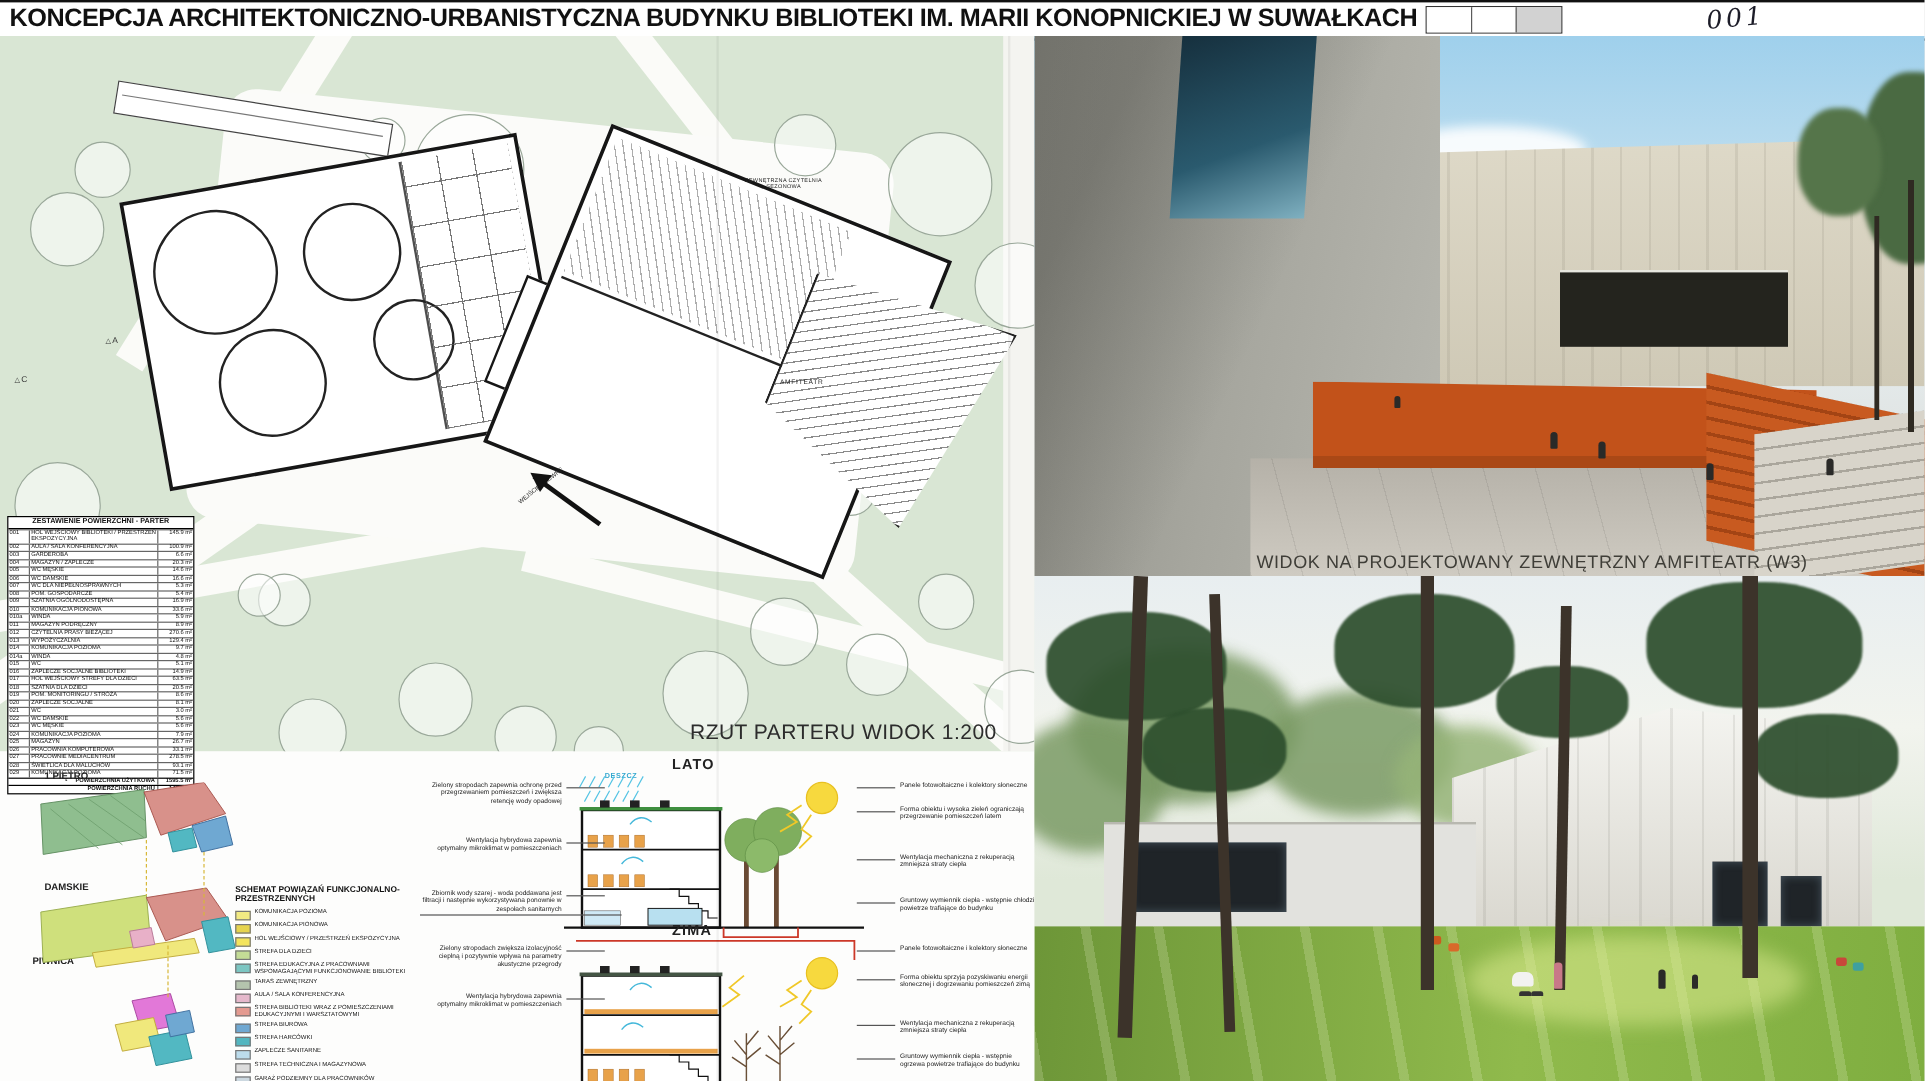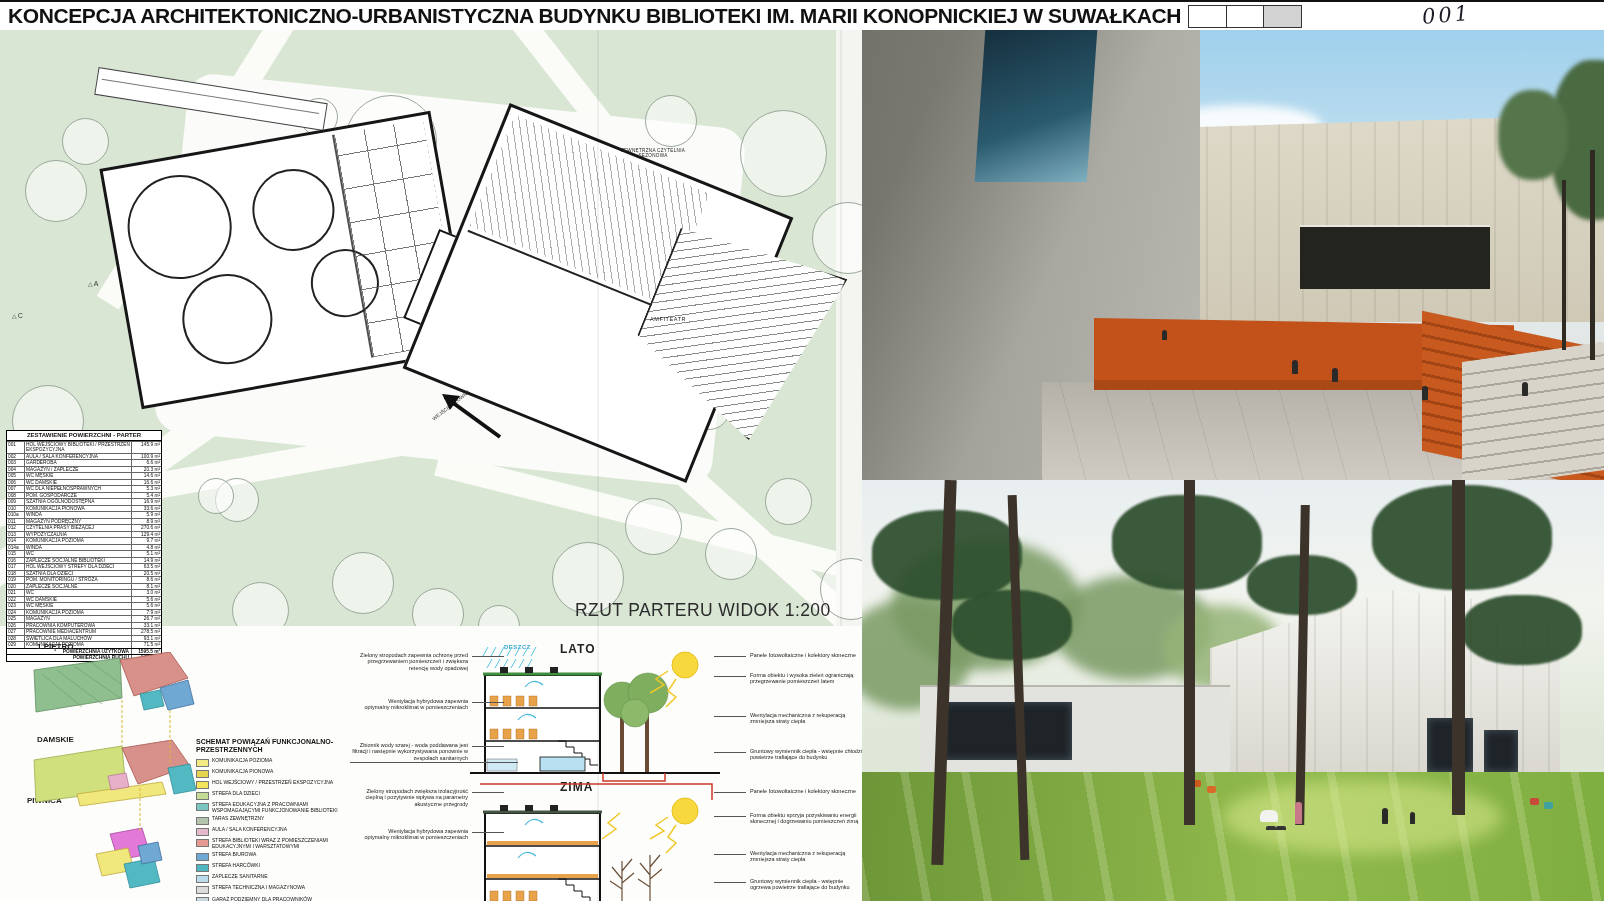--- a/index.html
+++ b/index.html
@@ -62,21 +62,21 @@
   .at-sum-area{width:27px;flex:none;border-left:0.5px solid #666;text-align:right;padding:0 1px;white-space:nowrap;}
   
   .floor-lbl{position:absolute;font-size:8px;font-weight:bold;color:#222;}
   .scheme-svg{position:absolute;left:22px;top:652px;}
   .legend{position:absolute;left:196px;top:738px;width:152px;}
   .lg-title{font-size:7px;font-weight:bold;line-height:8px;margin-bottom:4px;}
   .lg-item{display:flex;align-items:flex-start;margin-bottom:2.6px;}
   .lg-sw{width:11px;height:6px;border:0.5px solid #777;margin-right:3px;flex:none;margin-top:.5px;}
   .lg-lb{font-size:5px;line-height:5.6px;}
   
-  .sec-head{position:absolute;font-size:12px;font-weight:bold;letter-spacing:1px;color:#222;margin-top:12px;}
+  .sec-head{position:absolute;font-size:12px;font-weight:bold;letter-spacing:1px;color:#222;}
   .rain-lbl{position:absolute;left:504px;top:644px;font-size:6px;font-weight:bold;color:#35a8cf;letter-spacing:.5px;}
   .note{position:absolute;font-size:5.5px;line-height:6.3px;color:#222;}
   .note-l{width:118px;text-align:right;}
   .note-r{width:112px;text-align:left;}
   .note-r::before{content:"";position:absolute;left:-36px;top:4px;width:32px;height:1px;background:#555;}
   .note-l::after{content:"";position:absolute;right:-36px;top:4px;width:32px;height:1px;background:#555;}
   .section-svg{position:absolute;}
   
   .render-top{position:absolute;left:862px;top:30px;width:742px;height:450px;overflow:hidden;
       background:linear-gradient(180deg,#9fd0ec 0%,#c8e2f0 35%,#e6edf0 55%,#d8d8d0 100%);}
@@ -591,20 +591,21 @@
     <div class="rt-steps"></div>
     <div class="rt-foliage" style="left:688px;top:30px;width:90px;height:160px;"></div>
     <div class="rt-foliage" style="left:636px;top:60px;width:70px;height:90px;background:#55754a;"></div>
     <div class="rt-trunk" style="left:700px;top:150px;width:4px;height:170px;"></div>
     <div class="rt-trunk" style="left:728px;top:120px;width:5px;height:210px;"></div>
     <div class="person" style="left:430px;top:330px;"></div>
     <div class="person" style="left:470px;top:338px;"></div>
     <div class="person" style="left:560px;top:356px;"></div>
     <div class="person" style="left:300px;top:300px;height:10px;width:5px;"></div>
     <div class="person" style="left:660px;top:352px;"></div>
+    <div class="render-caption">WIDOK NA PROJEKTOWANY ZEWNĘTRZNY AMFITEATR (W3)</div>
   </div>
 
   <div class="render-bottom">
     <div class="rb-bgtree" style="left:30px;top:60px;width:190px;height:130px;"></div>
     <div class="rb-bgtree" style="left:190px;top:95px;width:160px;height:105px;"></div>
     <div class="rb-bgtree" style="left:-20px;top:120px;width:130px;height:110px;"></div>
     <div class="rb-bgtree" style="left:300px;top:125px;width:120px;height:85px;background:#96b478;"></div>
     <div class="rb-gable">
       <div class="rb-gable-tex"></div>
     </div>

